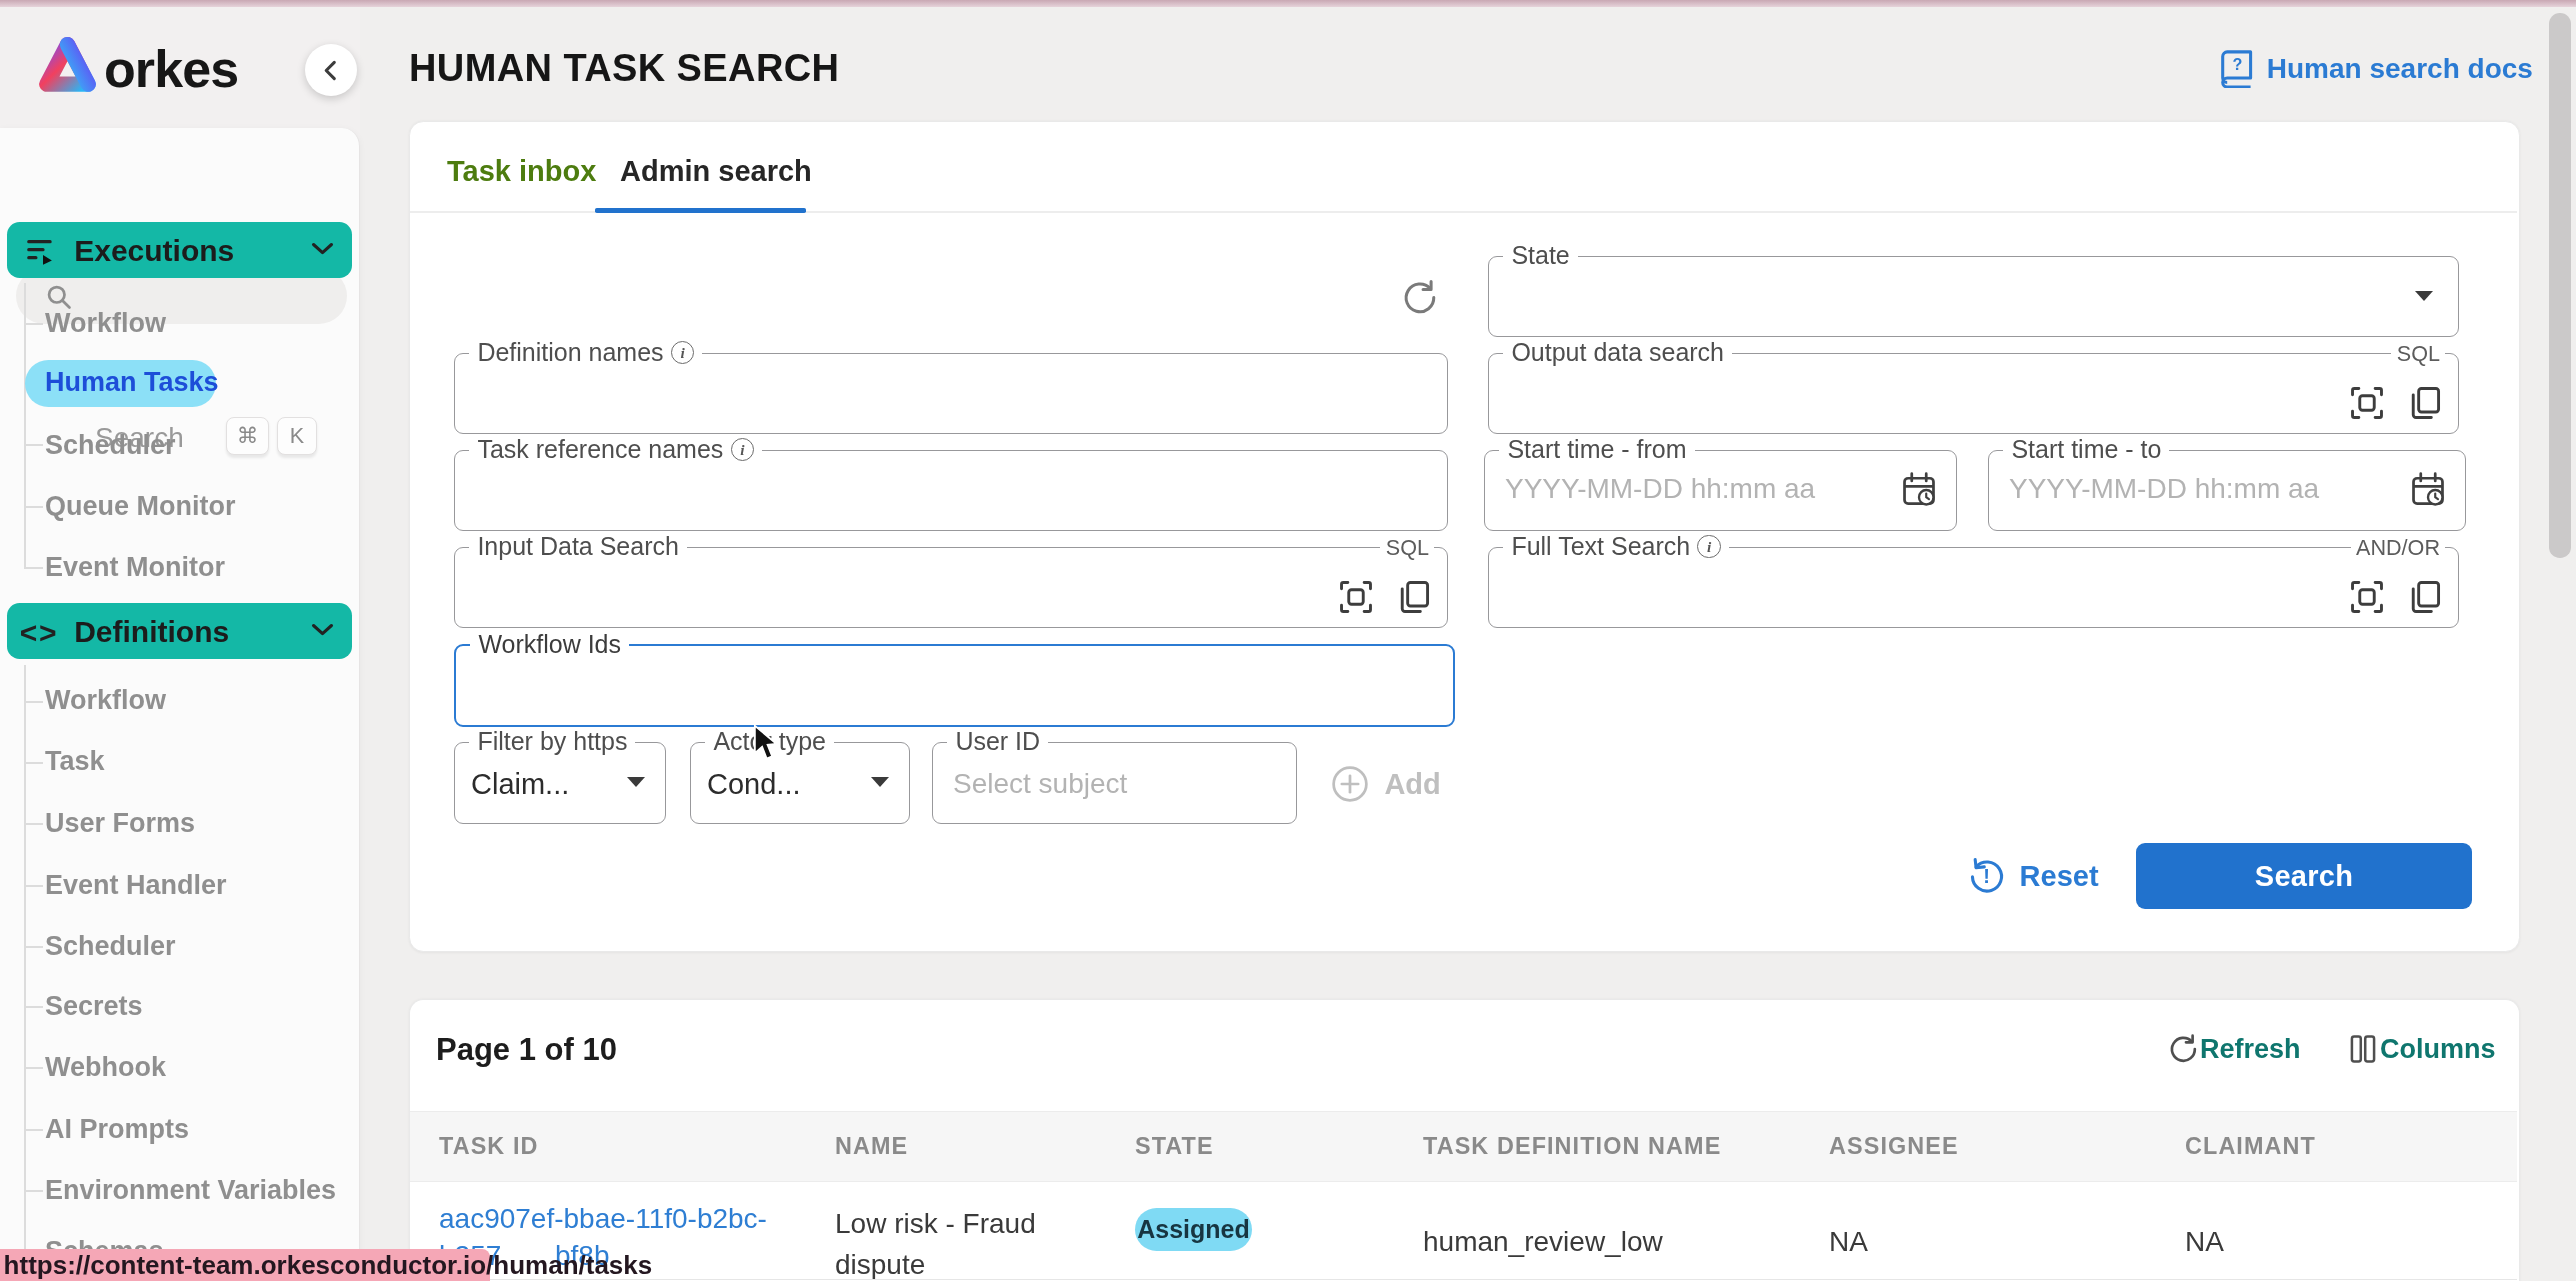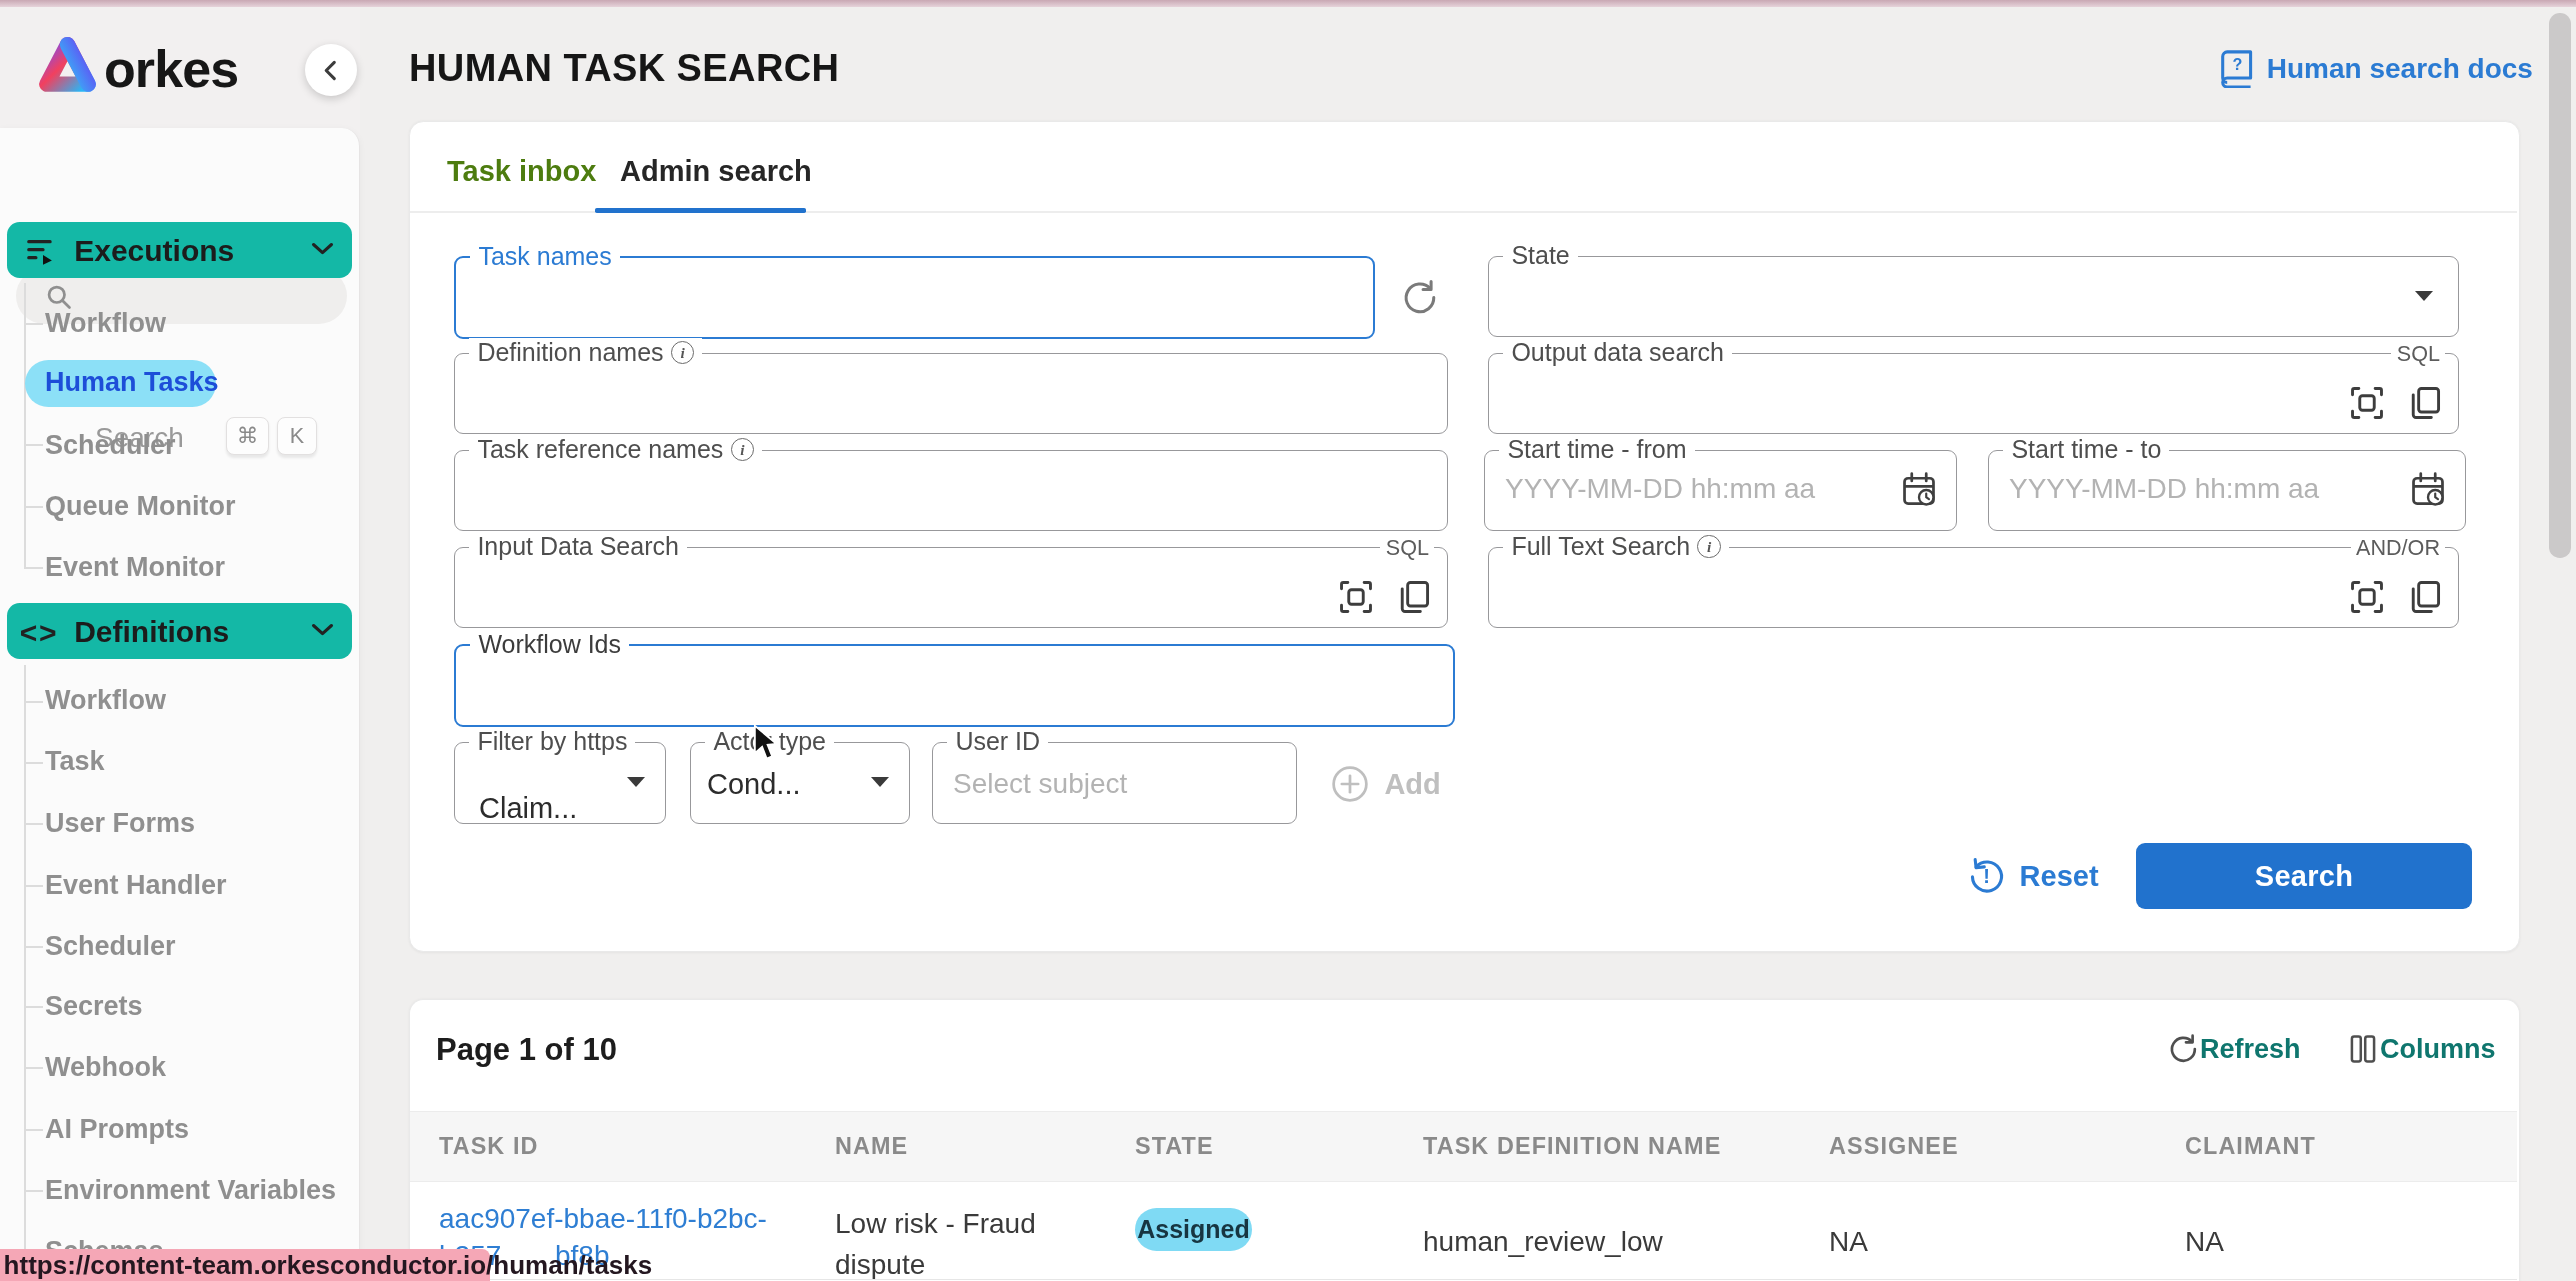--- a/index.html
+++ b/index.html
@@ -209,23 +209,20 @@
     <span class="t">Human search docs</span>
   </div>
 
   <div id="search-card" class="card"></div>
 
   <span id="tab-inbox" class="tab abs">Task inbox</span>
   <span id="tab-admin" class="tab abs">Admin search</span>
   <div id="tab-divider" class="abs"></div>
   <div id="tab-underline" class="abs"></div>
 
-  <div class="field focused" style="left:454px;top:256px;width:917px;height:79px;">
-    <span class="flabel blue">Task names</span>
-  </div>
   <span class="abs" style="left:1399px;top:277px;color:#7a7a7a;">
     <svg width="41" height="41" viewBox="0 0 46 46">
         <path d="M35 13 a15.5 15.5 0 1 0 4 10" fill="none" stroke="currentColor" stroke-width="3.4" stroke-linecap="round"></path>
         <polyline points="36,5 36,14 27,14" fill="none" stroke="currentColor" stroke-width="3.4" stroke-linecap="round" stroke-linejoin="round"></polyline>
       </svg>
   </span>
   <div class="field" style="left:1488px;top:256px;width:969px;height:79px;">
     <span class="flabel">State</span>
     <span class="caret" style="right:25px;top:34px;"></span>
   </div>
@@ -329,21 +326,21 @@
       </span>
     </span>
   </div>
 
   <div class="field focused" style="left:454px;top:644px;width:997px;height:79px;">
     <span class="flabel" style="color:#3c3c3c;">Workflow Ids</span>
   </div>
 
   <div class="field" style="left:454px;top:742px;width:210px;height:80px;">
     <span class="flabel">Filter by https</span>
-    <span class="fval" style="left:24px;top:25px;margin-top:24px;">Claim...</span>
+    <span class="fval" style="left:16px;top:25px;">Claim...</span>
     <span class="caret" style="right:20px;top:34px;"></span>
   </div>
   <div class="field" style="left:690px;top:742px;width:218px;height:80px;">
     <span class="flabel">Actor type</span>
     <span class="fval" style="left:16px;top:25px;">Cond...</span>
     <span class="caret" style="right:20px;top:34px;"></span>
   </div>
   <div class="field" style="left:932px;top:742px;width:363px;height:80px;">
     <span class="flabel">User ID</span>
     <span class="ph" style="left:20px;top:25px;">Select subject</span>

